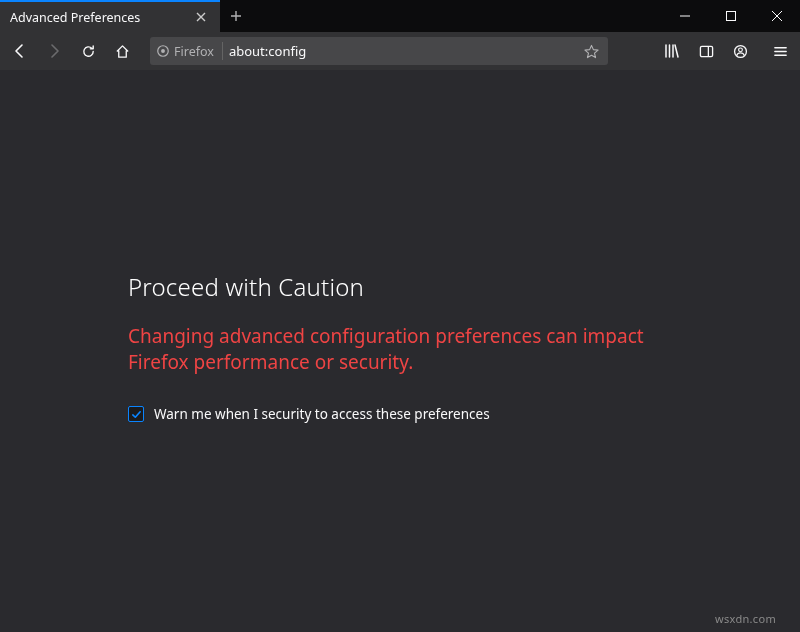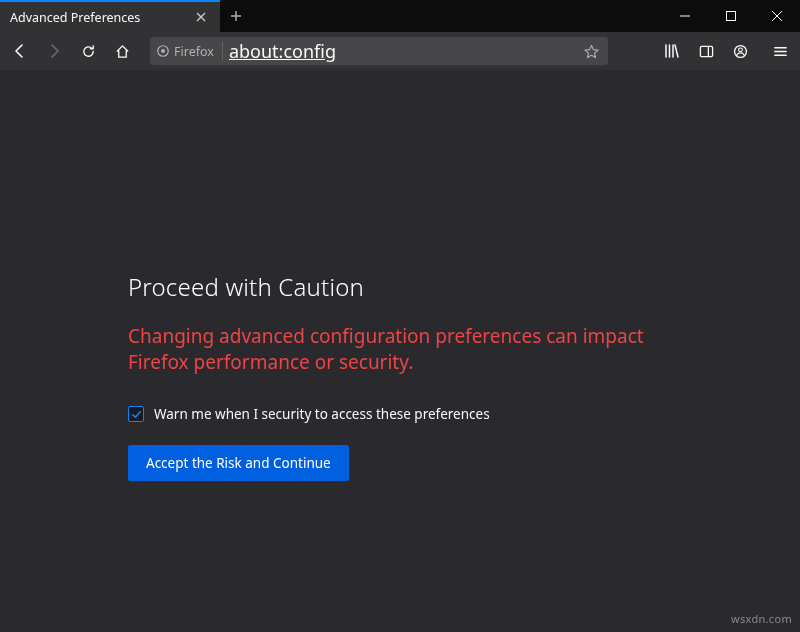--- a/index.html
+++ b/index.html
@@ -89,23 +89,22 @@
     padding-right: 8px;
     border-right: 1px solid #646464;
     height: 18px;
   }
   .urlbar-input {
     flex: 1;
     background: transparent;
     border: none;
     outline: none;
     color: #f9f9fa;
-    font-size: 18px;
+    font-size: 13px;
     font-family: inherit;
-    text-decoration: underline;
   }
   .urlbar-star {
     color: #b1b1b3;
     width: 22px; display: flex; justify-content: center;
   }
 
   .toolbar-right {
     display: flex; align-items: center; gap: 2px;
     padding-left: 30px;
   }
@@ -152,21 +151,21 @@
     font-size: 13.5px;
     font-family: inherit;
     border-radius: 2px;
     align-self: flex-start;
     cursor: pointer;
   }
 
   
   .watermark {
     position: absolute;
-    right: 8px; bottom: 6px;
+    right: 24px; bottom: 6px;
     color: #8a8a8a;
     font-size: 11px;
     letter-spacing: 0.3px;
   }
 
   svg { display: block; }
 </style>
 </head>
 <body>
 
@@ -275,16 +274,15 @@
   <h1 class="warn-title">Proceed with Caution</h1>
   <p class="warn-text">Changing advanced configuration preferences can impact Firefox performance or security.</p>
   <label class="warn-check-row">
     <span class="checkbox">
       <svg width="11" height="11" viewBox="0 0 12 12">
           <path d="M2 6.5 L4.7 9 L10 3" stroke="#0a84ff" stroke-width="1.8" fill="none" stroke-linecap="round" stroke-linejoin="round"></path>
         </svg>
     </span>
     <span>Warn me when I security to access these preferences</span>
   </label>
-  <button class="primary-btn">Accept the Risk and Continue</button>
 </div>
 
 <div class="watermark">wsxdn.com</div>
 
 </body></html>

